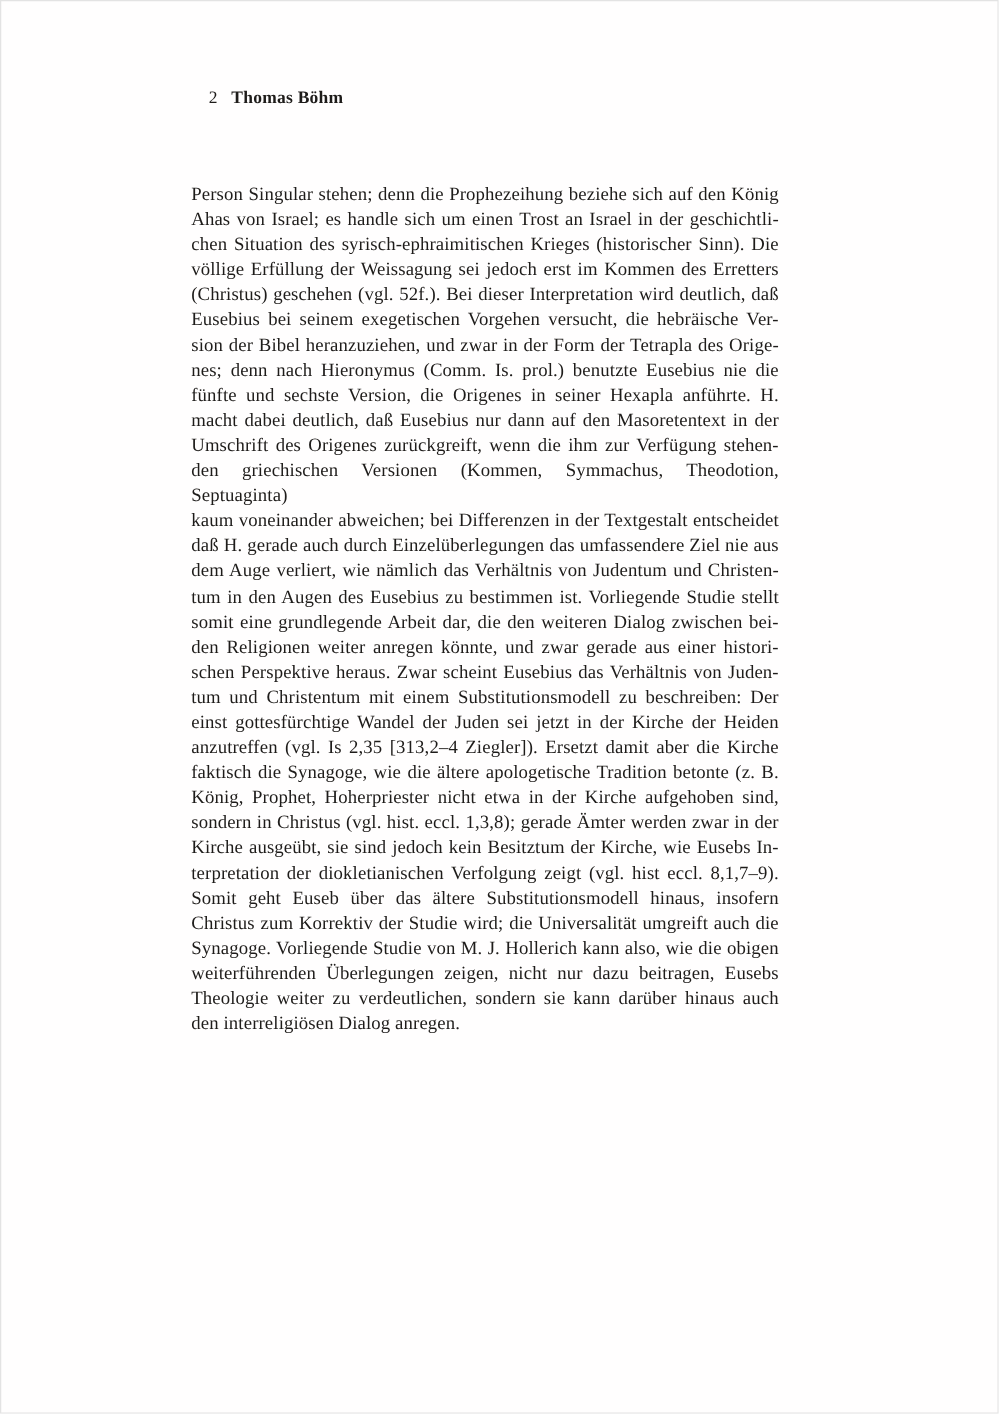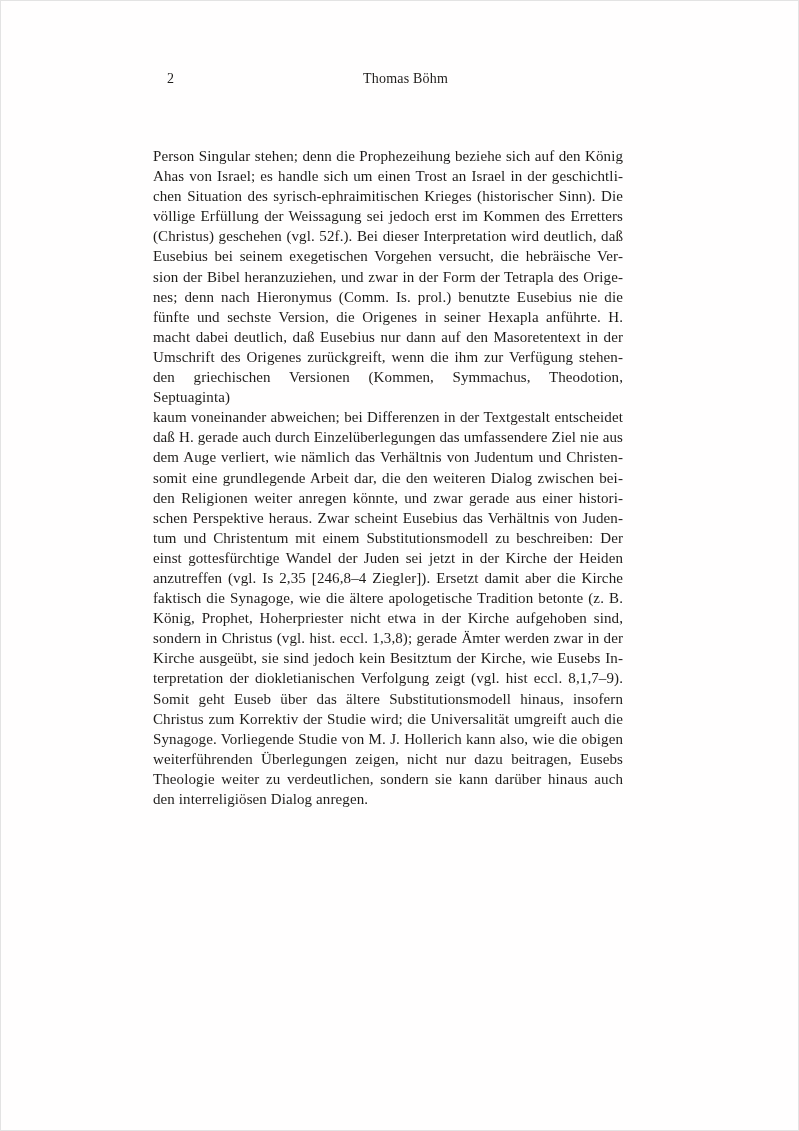--- a/index.html
+++ b/index.html
@@ -27,24 +27,24 @@
     font-size: 14px;
     line-height: 20px;
   }
   .page-number {
     position: absolute;
     left: 0;
     top: 0;
   }
   .running-title {
     position: absolute;
-    left: 7px;
+    left: 18px;
     right: 0;
-    text-align: center;
     letter-spacing: 0.2px;
+    font-weight: bold;
   }
   .body-text {
     position: absolute;
     top: 145px;
     left: 152px;
     width: 470px;
     font-size: 15px;
     line-height: 20.1px;
   }
   .line {
@@ -75,26 +75,27 @@
       <div class="line">Eusebius bei seinem exegetischen Vorgehen versucht, die hebräische Ver-</div>
       <div class="line">sion der Bibel heranzuziehen, und zwar in der Form der Tetrapla des Orige-</div>
       <div class="line">nes; denn nach Hieronymus (Comm. Is. prol.) benutzte Eusebius nie die</div>
       <div class="line">fünfte und sechste Version, die Origenes in seiner Hexapla anführte. H.</div>
       <div class="line">macht dabei deutlich, daß Eusebius nur dann auf den Masoretentext in der</div>
       <div class="line">Umschrift des Origenes zurückgreift, wenn die ihm zur Verfügung stehen-</div>
       <div class="line">den griechischen Versionen (Kommen, Symmachus, Theodotion, Septuaginta)</div>
       <div class="line">kaum voneinander abweichen; bei Differenzen in der Textgestalt entscheidet</div>
       <div class="line">daß H. gerade auch durch Einzelüberlegungen das umfassendere Ziel nie aus</div>
       <div class="line">dem Auge verliert, wie nämlich das Verhältnis von Judentum und Christen-</div>
+      <div class="line">tum in den Augen des Eusebius zu bestimmen ist. Vorliegende Studie stellt</div>
       <div class="line">somit eine grundlegende Arbeit dar, die den weiteren Dialog zwischen bei-</div>
       <div class="line">den Religionen weiter anregen könnte, und zwar gerade aus einer histori-</div>
       <div class="line">schen Perspektive heraus. Zwar scheint Eusebius das Verhältnis von Juden-</div>
       <div class="line">tum und Christentum mit einem Substitutionsmodell zu beschreiben: Der</div>
       <div class="line">einst gottesfürchtige Wandel der Juden sei jetzt in der Kirche der Heiden</div>
-      <div class="line">anzutreffen (vgl. Is 2,35 [246,8–4 Ziegler]). Ersetzt damit aber die Kirche</div>
+      <div class="line">anzutreffen (vgl. Is 2,35 [313,2–4 Ziegler]). Ersetzt damit aber die Kirche</div>
       <div class="line">faktisch die Synagoge, wie die ältere apologetische Tradition betonte (z. B.</div>
       <div class="line">König, Prophet, Hoherpriester nicht etwa in der Kirche aufgehoben sind,</div>
       <div class="line">sondern in Christus (vgl. hist. eccl. 1,3,8); gerade Ämter werden zwar in der</div>
       <div class="line">Kirche ausgeübt, sie sind jedoch kein Besitztum der Kirche, wie Eusebs In-</div>
       <div class="line">terpretation der diokletianischen Verfolgung zeigt (vgl. hist eccl. 8,1,7–9).</div>
       <div class="line">Somit geht Euseb über das ältere Substitutionsmodell hinaus, insofern</div>
       <div class="line">Christus zum Korrektiv der Studie wird; die Universalität umgreift auch die</div>
       <div class="line">Synagoge. Vorliegende Studie von M. J. Hollerich kann also, wie die obigen</div>
       <div class="line">weiterführenden Überlegungen zeigen, nicht nur dazu beitragen, Eusebs</div>
       <div class="line">Theologie weiter zu verdeutlichen, sondern sie kann darüber hinaus auch</div>

